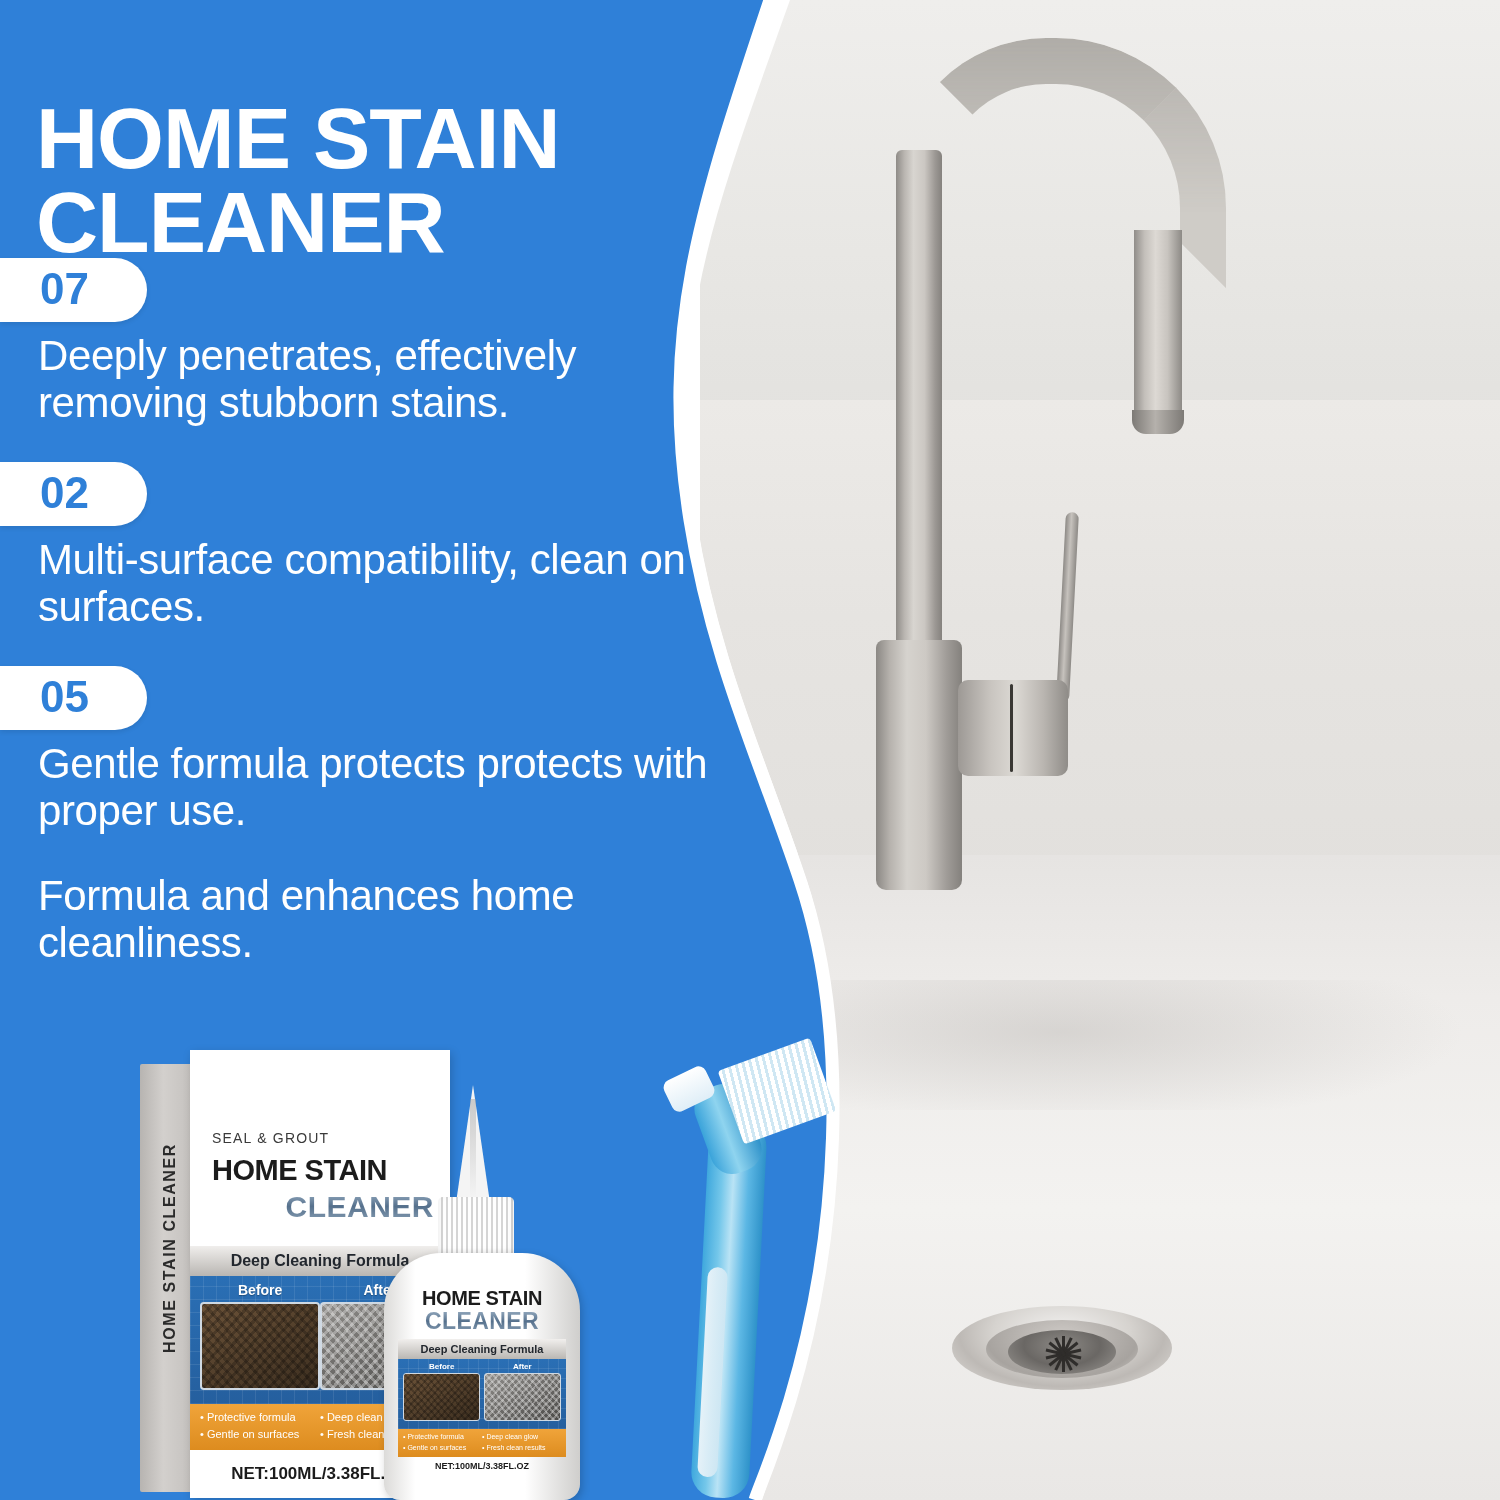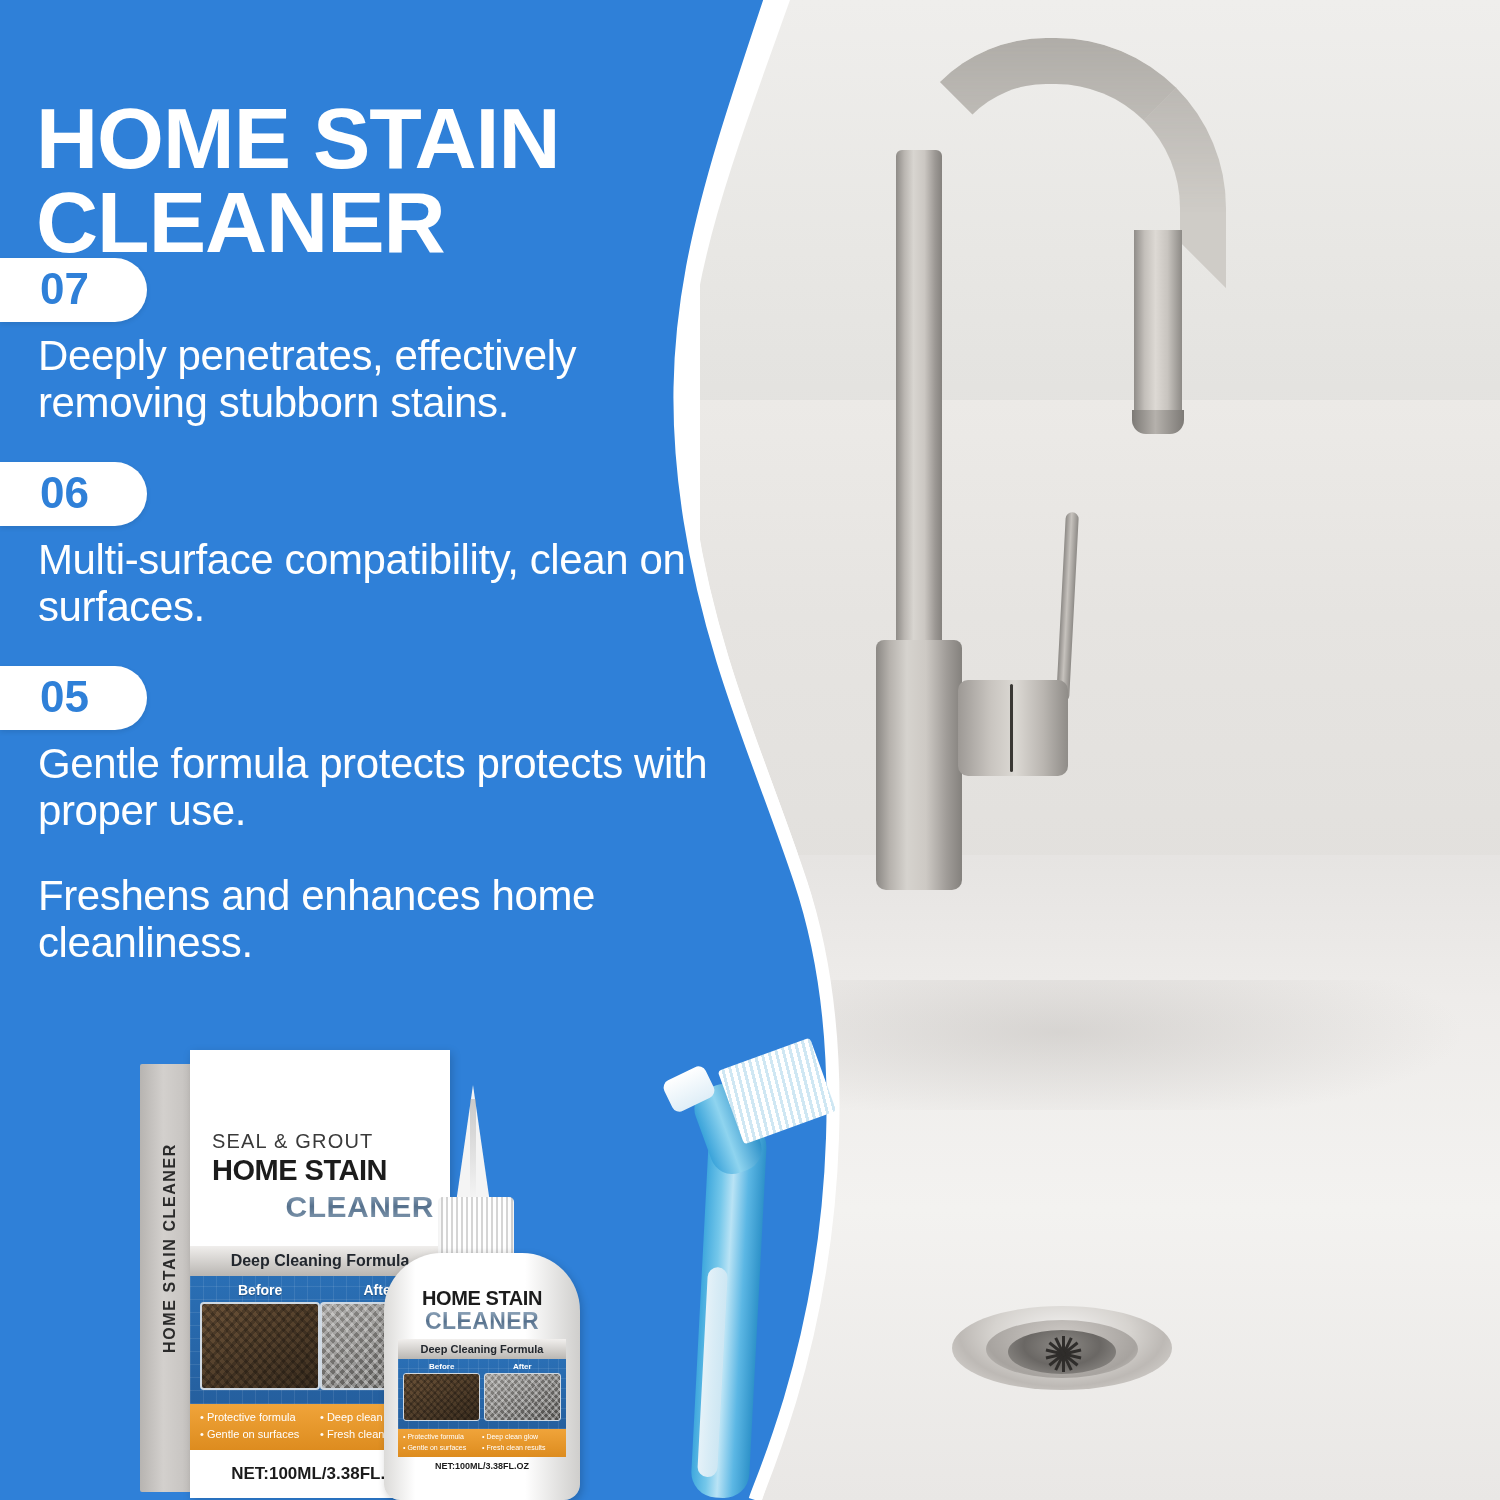--- a/index.html
+++ b/index.html
@@ -151,21 +151,21 @@
   .box-side span{
     position:absolute;left:-150px;top:175px;width:360px;text-align:center;
     transform:rotate(-90deg);
     font-size:16px;font-weight:bold;letter-spacing:1.6px;color:#2b2b2b;white-space:nowrap;
   }
   
   .box-front{
     position:absolute;left:50px;top:0;width:260px;height:448px;
     background:#fff;box-shadow:2px 3px 9px rgba(0,0,0,0.18);
   }
-  .bx-seal{position:absolute;left:22px;top:80px;font-size:20px;letter-spacing:1.2px;color:#3a3a3a;}
+  .bx-seal{position:absolute;left:22px;top:80px;font-size:14px;letter-spacing:1.2px;color:#3a3a3a;}
   .bx-h1{position:absolute;left:22px;top:104px;font-size:29px;font-weight:bold;color:#1c1c1c;letter-spacing:-0.5px;}
   .bx-h2{
     position:absolute;right:16px;top:140px;font-size:30px;font-weight:bold;letter-spacing:0.5px;
     background:linear-gradient(180deg,#9fb4c8 0%,#55708c 48%,#8ea4b8 100%);
     -webkit-background-clip:text;background-clip:text;color:transparent;
   }
   .bx-formula{
     position:absolute;left:0;top:196px;width:100%;height:30px;
     background:linear-gradient(180deg,#f0eeec,#b9b6b2);
     font-size:16px;font-weight:bold;color:#22272e;text-align:center;line-height:30px;
@@ -360,31 +360,31 @@
     <span>HOME STAIN</span>
     <span class="l2">CLEANER</span>
   </h1>
 
   <div class="feature" id="feat1">
     <div class="badge">07</div>
     <p class="ftext">Deeply penetrates, effectively removing stubborn stains.</p>
   </div>
 
   <div class="feature" id="feat2">
-    <div class="badge">06</div>
+    <div class="badge">02</div>
     <p class="ftext">Multi-surface compatibility, clean on surfaces.</p>
   </div>
 
   <div class="feature" id="feat3">
     <div class="badge">05</div>
     <p class="ftext">Gentle formula protects protects with proper use.</p>
   </div>
 
   <div class="feature" id="feat4">
-    <p class="ftext">Freshens and enhances home cleanliness.</p>
+    <p class="ftext">Formula and enhances home cleanliness.</p>
   </div>
 
   <div class="product">
 
     <div class="box-side">
       <span>HOME STAIN CLEANER</span>
     </div>
 
     <div class="box-front">
       <div class="bx-seal">SEAL &amp; GROUT</div>

